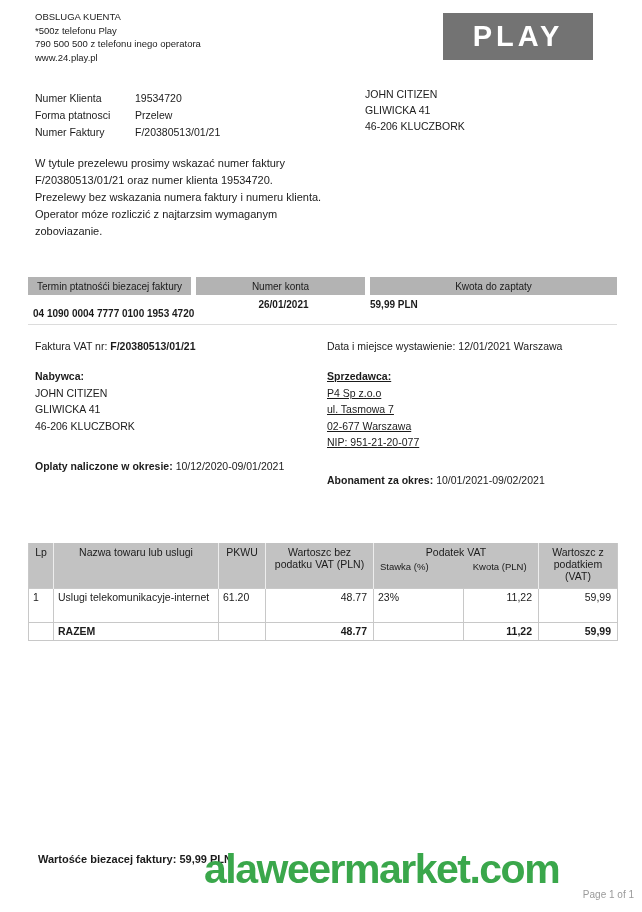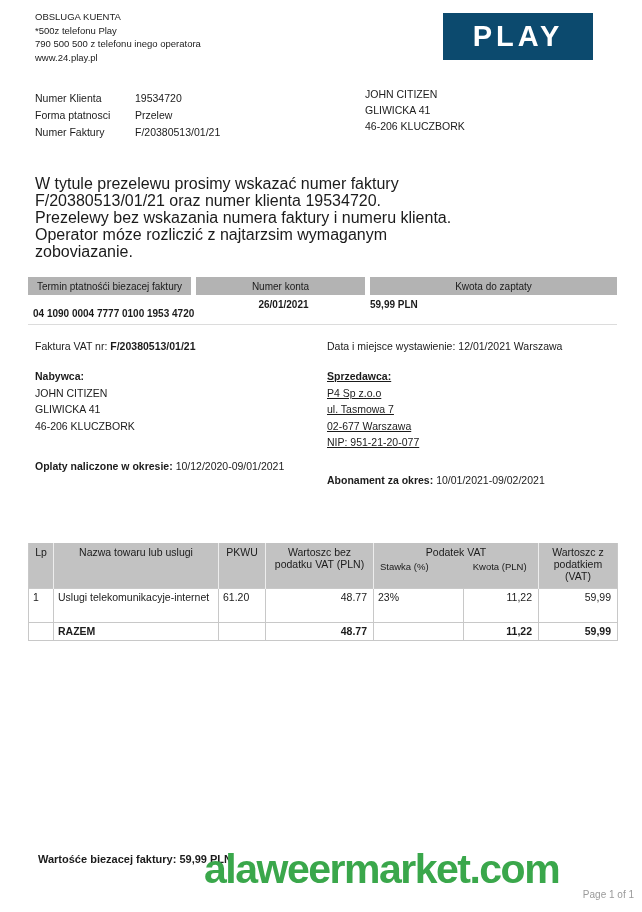--- a/index.html
+++ b/index.html
@@ -9,33 +9,33 @@
   }
   .page{position:absolute;inset:0;background:#ffffff;overflow:hidden;}
   .abs{position:absolute;}
   .bold{font-weight:bold;}
 
   
   .contact{left:35px;top:10px;font-size:9.5px;line-height:13.5px;}
 
   
   .logo{
-    left:443px;top:13px;width:150px;height:47px;background:#0c4a6e;
+    left:443px;top:13px;width:150px;height:47px;background:#737373;
     color:#fff;display:flex;align-items:center;justify-content:center;
     font-size:29px;font-weight:bold;letter-spacing:4px;
   }
 
   
   .client-info{left:35px;top:90px;font-size:10.5px;line-height:17px;}
   .ci-row{display:flex;}
   .ci-label{width:100px;}
   .address{left:365px;top:86px;font-size:10.5px;line-height:16px;}
 
   
-  .notice{left:35px;top:175px;font-size:16px;line-height:17px;}
+  .notice{left:35px;top:155px;font-size:11px;line-height:17px;}
 
   
   .pay-bar{left:28px;top:277px;width:589px;}
   .pay-head{display:flex;}
   .pay-cell{height:18px;background:#b3b3b3;display:flex;align-items:center;justify-content:center;font-size:10px;}
   .pay-cell.c1{width:169px;margin-right:5px;}
   .pay-cell.c2{width:163px;margin-right:5px;}
   .pay-cell.c3{width:247px;}
   .pay-vals{display:flex;font-size:10px;font-weight:bold;border-bottom:1px solid #dcdcdc;padding:4px 0 5px 0;}
   .pv{white-space:nowrap;}

